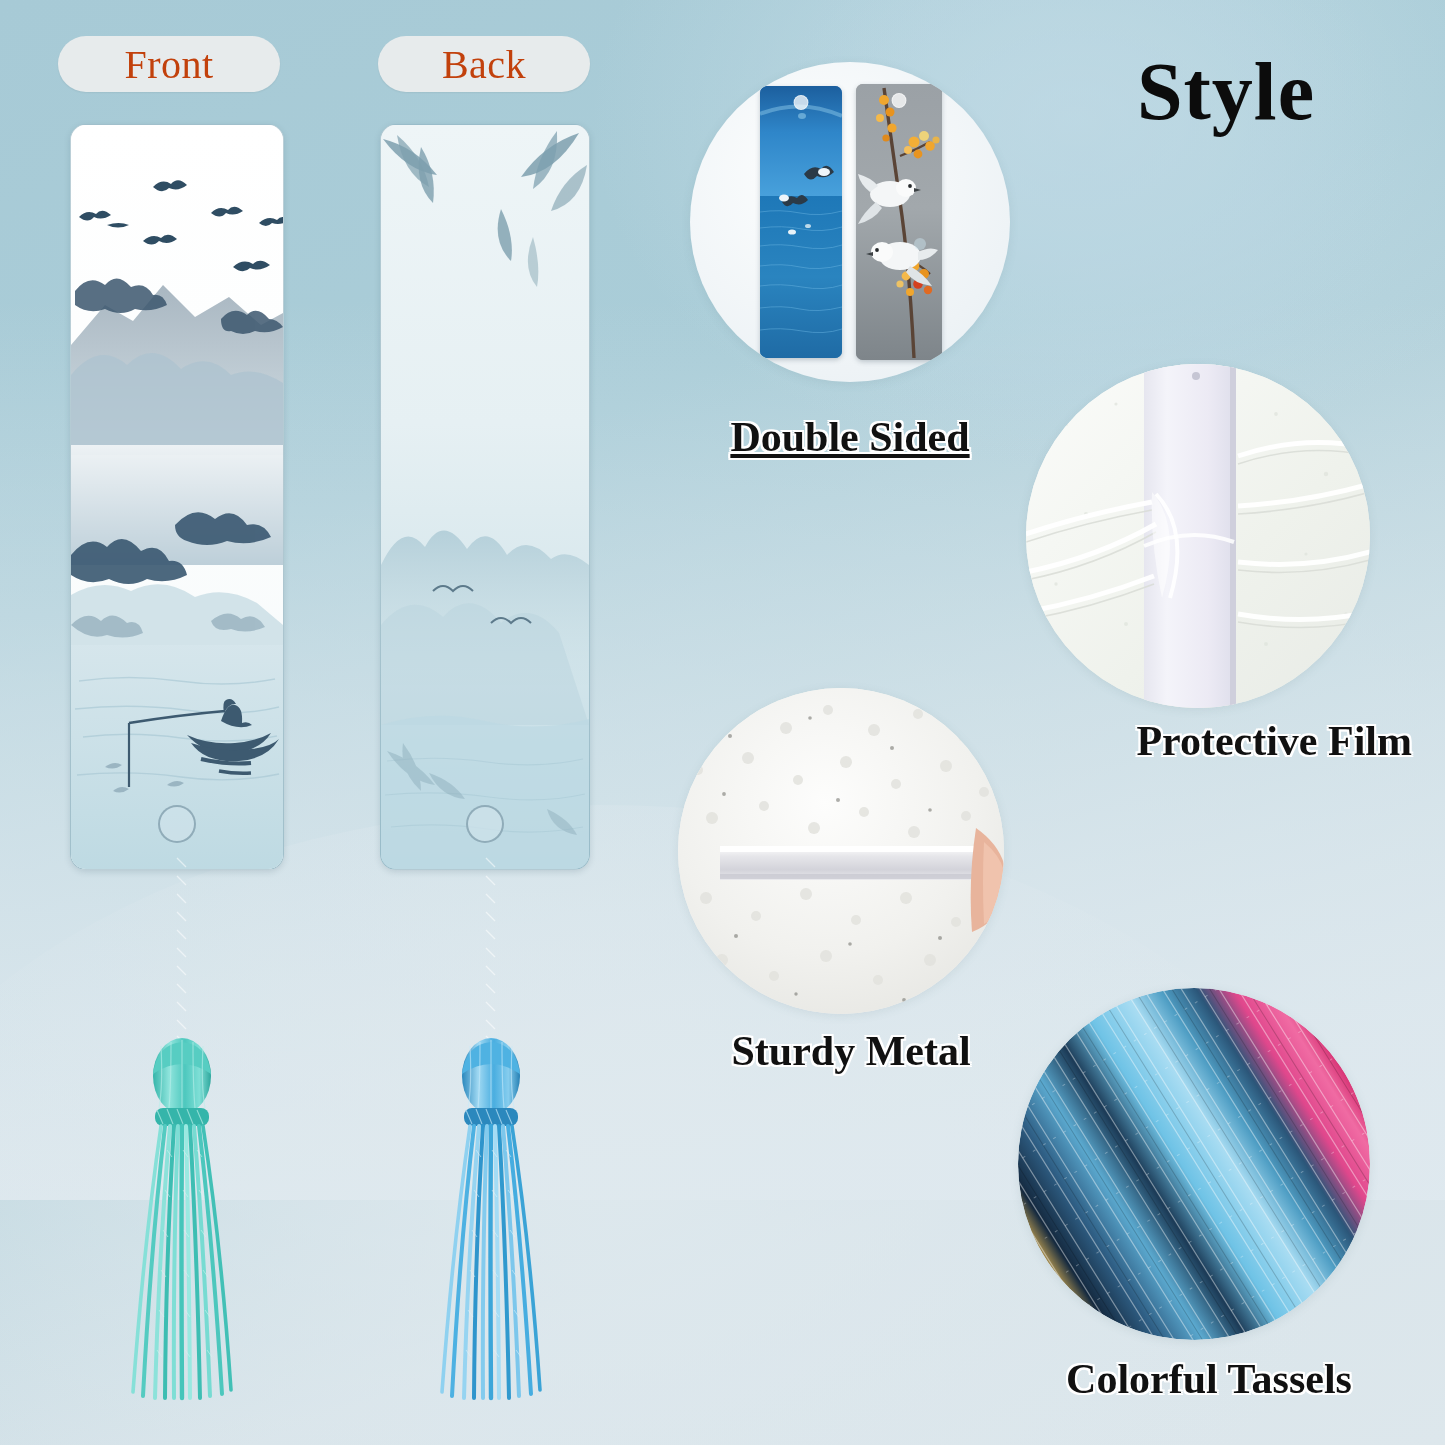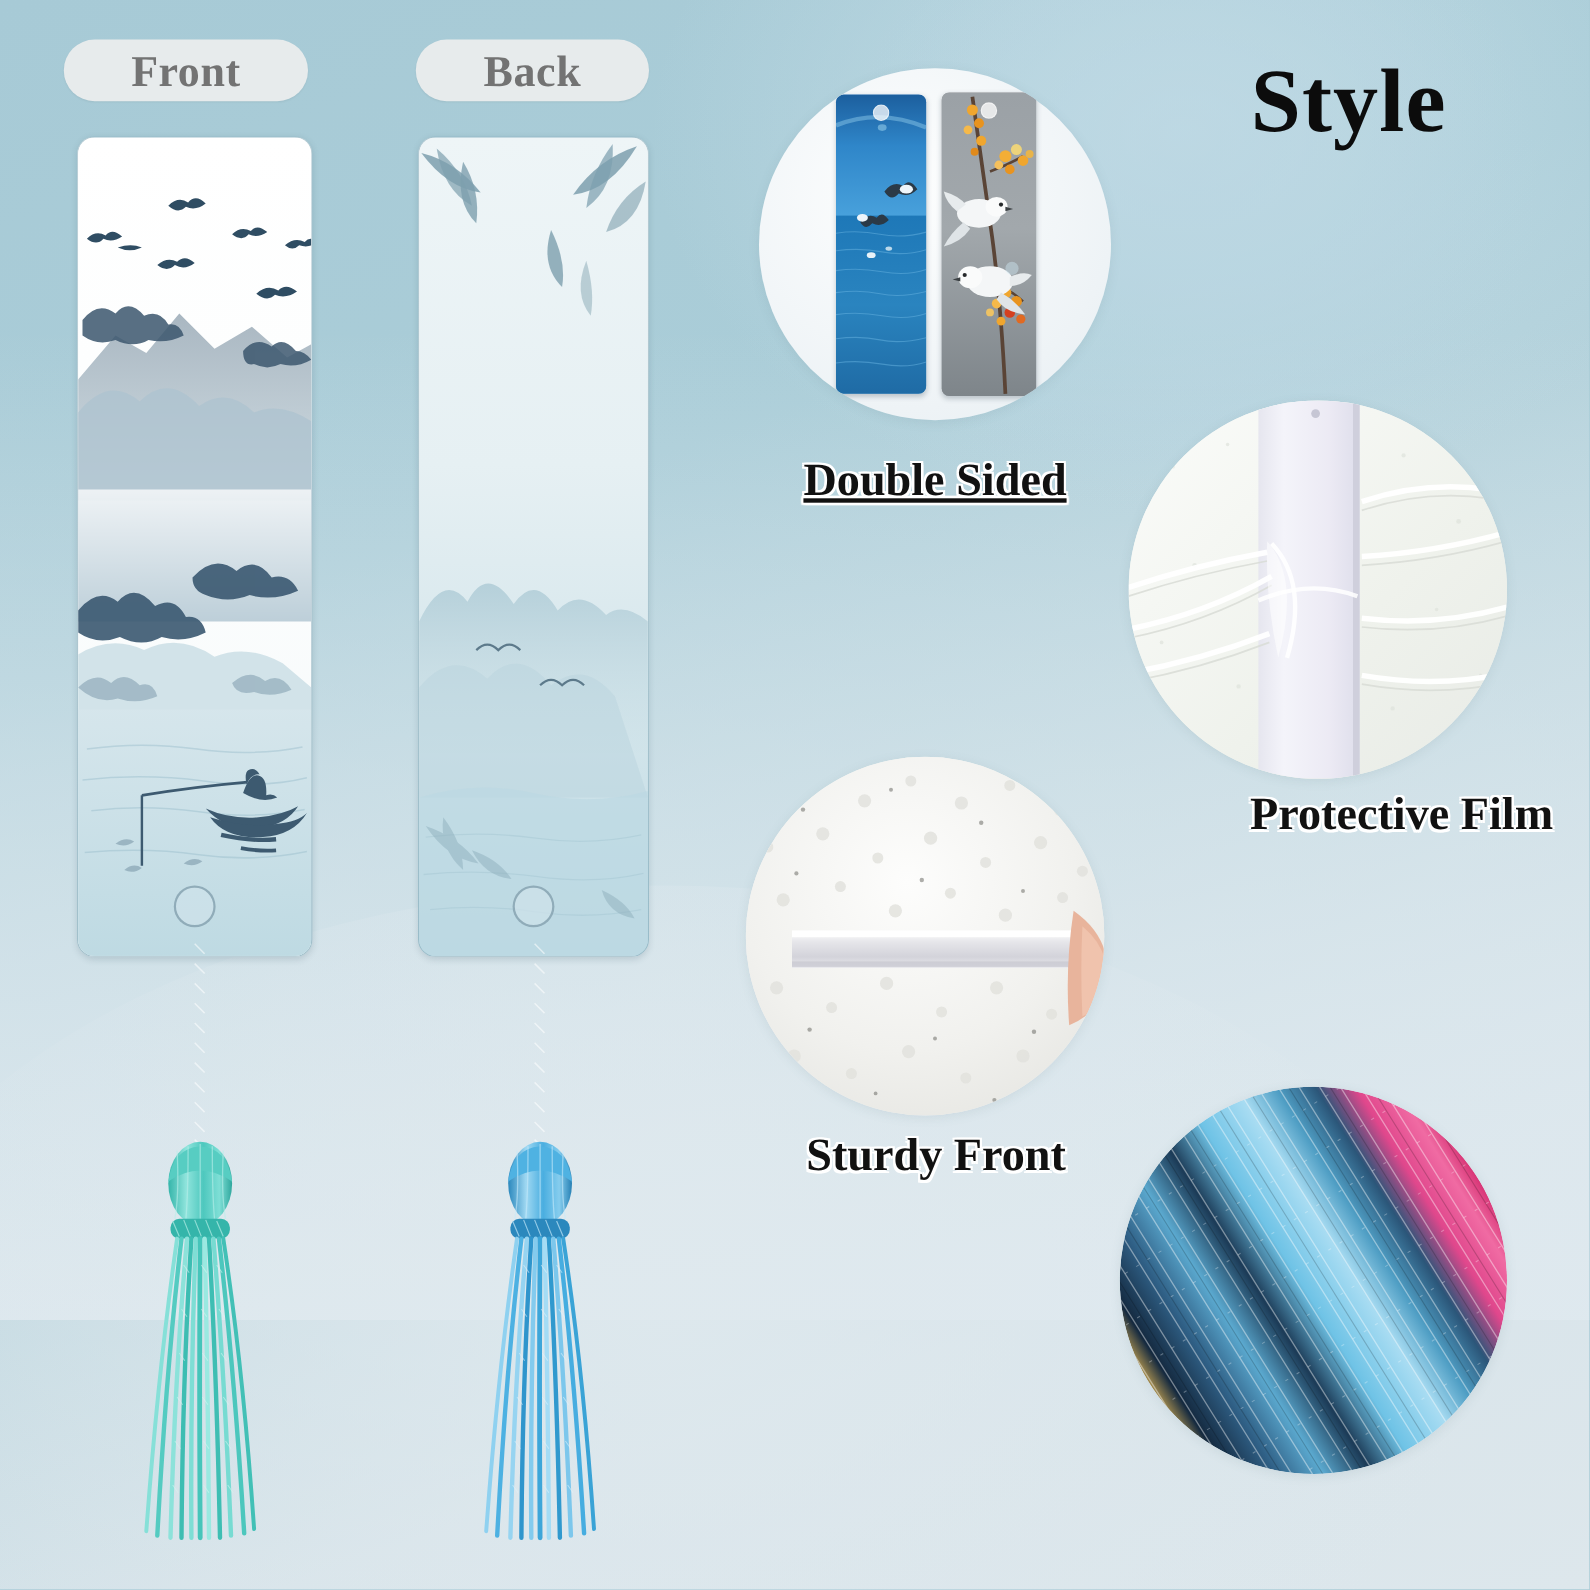--- a/index.html
+++ b/index.html
@@ -21,21 +21,21 @@
   .blob-b{width:640px;height:640px;right:40px;top:-150px;
     background:radial-gradient(circle at 50% 50%,rgba(186,214,226,.75),rgba(186,214,226,0) 70%);}
   .blob-c{width:1500px;height:900px;left:-150px;bottom:-260px;
     background:radial-gradient(ellipse at 50% 40%,rgba(223,233,238,.9),rgba(223,233,238,0) 72%);}
   .bg-sweep{position:absolute;left:0;right:0;top:300px;height:900px;
     background:linear-gradient(180deg,rgba(216,229,236,0) 0%,rgba(219,231,237,.55) 45%,rgba(223,233,239,.92) 100%);}
 
   
   .pill{position:absolute;height:56px;border-radius:28px;
     background:#e7ebec;display:flex;align-items:center;justify-content:center;
-    color:#737373;font-weight:bold;font-size:40px;letter-spacing:.5px;
+    color:#c2410c;font-weight:normal;font-size:40px;letter-spacing:.5px;
     box-shadow:0 1px 2px rgba(0,0,0,.06);}
   #pill-front{left:58px;top:36px;width:222px;}
   #pill-back{left:378px;top:36px;width:212px;}
 
   
   .bookmark{position:absolute;border-radius:16px;overflow:hidden;
     box-shadow:0 2px 6px rgba(60,90,105,.18);}
   #bm-front{left:70px;top:124px;width:212px;height:744px;
     background:linear-gradient(180deg,#ffffff 0%,#fdfefe 22%,#eef4f6 46%,#dfeaee 68%,#cfe2e8 86%,#c9dfe6 100%);
     border:1px solid rgba(120,160,175,.5);}
@@ -593,21 +593,21 @@
 
       <rect x="42" y="158" width="258" height="34" fill="url(#mStrip)"></rect>
       <rect x="42" y="158" width="258" height="6" fill="#ffffff"></rect>
       <rect x="42" y="186" width="258" height="5" fill="#c6c6ce" opacity=".7"></rect>
 
       <path d="M298 140 q34 24 30 60 q-4 32 -34 44 q-4 -52 4 -104z" fill="#e8b49c"></path>
       <path d="M306 154 q24 20 22 48 q-2 24 -22 34 q-2 -42 0 -82z" fill="#f0c3ad"></path>
     </svg>
   </div>
 
-  <div class="flabel" id="label-metal">Sturdy Front</div>
+  <div class="flabel" id="label-metal">Sturdy Metal</div>
 
   <div class="fcircle" id="circle-tassels">
     <svg width="100%" height="100%" viewBox="0 0 352 352">
       <defs>
         <clipPath id="tclip">
             <circle cx="176" cy="176" r="176"></circle>
           </clipPath>
         <linearGradient id="bandGrad" x1="0" y1="0" x2="1" y2="0">
           <stop offset="0%" stop-color="#d98b23"></stop>
           <stop offset="5%" stop-color="#f2b648"></stop>
@@ -708,14 +708,15 @@
           <path d="M-110 240 l620 0" stroke-dasharray="3 9"></path>
           <path d="M-110 280 l620 0" stroke-dasharray="3 9"></path>
           <path d="M-110 320 l620 0" stroke-dasharray="3 9"></path>
           <path d="M-110 360 l620 0" stroke-dasharray="3 9"></path>
           <path d="M-110 400 l620 0" stroke-dasharray="3 9"></path>
         </g>
       </g>
     </svg>
   </div>
 
+  <div class="flabel" id="label-tassels">Colorful Tassels</div>
 
 </div>
 
 </body></html>

